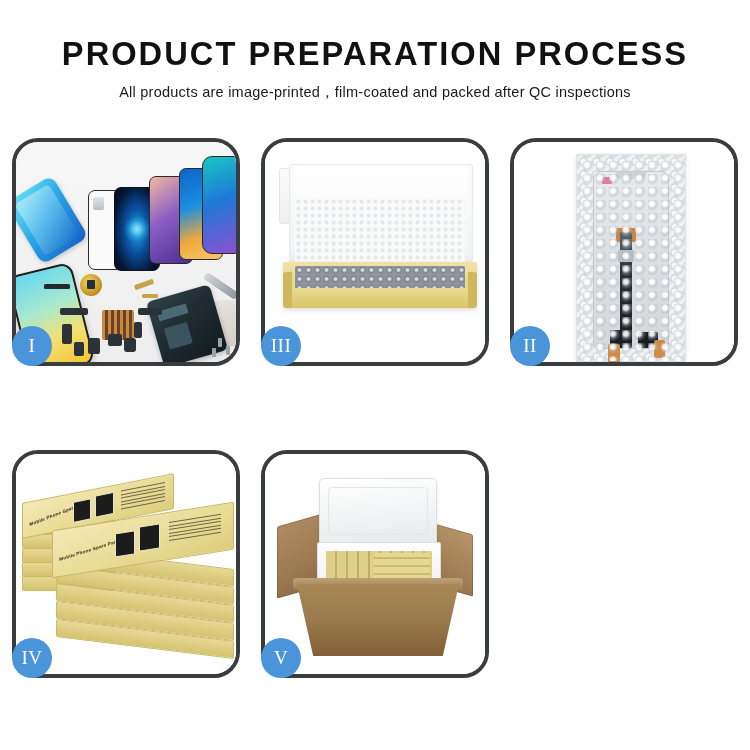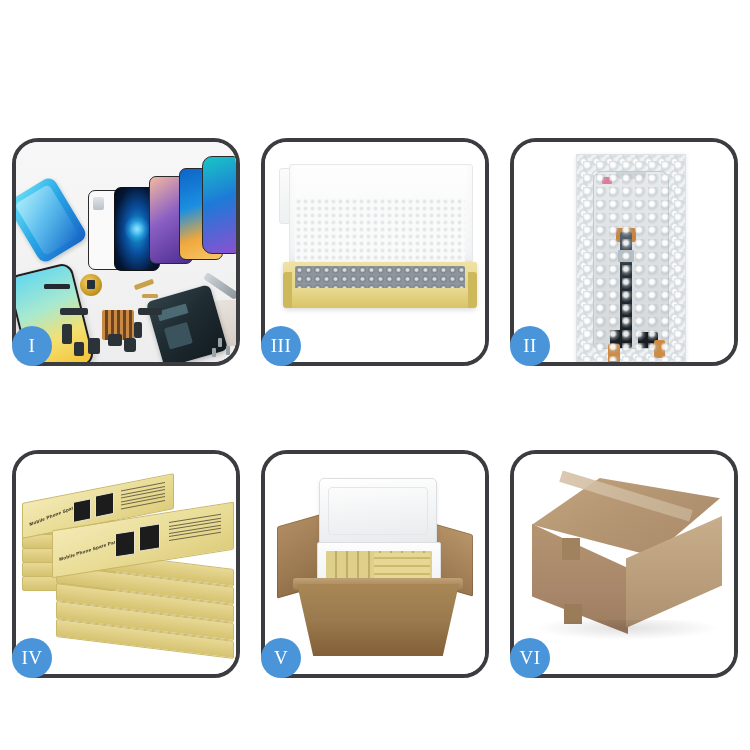--- a/index.html
+++ b/index.html
@@ -315,20 +315,24 @@
   .c6tab2 { position:absolute; left:50px; top:150px; width:18px; height:20px;
     background:#9a7c59; }
   .c6shadow { position:absolute; left:20px; top:166px; width:186px; height:20px;
     background: radial-gradient(ellipse at 50% 40%, rgba(0,0,0,.12), transparent 70%); }
 </style>
 </head>
 <body>
 
 <div id="page">
 
+  <div class="header">
+    <div class="title">PRODUCT PREPARATION PROCESS</div>
+    <div class="subtitle">All products are image-printed，film-coated and packed after QC inspections</div>
+  </div>
 
   <div class="grid">
 
     <div class="panel">
       <div class="stage p1">
         <div class="ph ph1"></div>
         <div class="ph ph2"></div>
         <div class="ph ph3"></div>
         <div class="ph ph4"></div>
         <div class="ph ph5"></div>
@@ -448,27 +452,15 @@
         <div class="foambody5">
           <div class="yellowslabs"></div>
           <div class="yellowslabs2"></div>
         </div>
         <div class="cartonrim5"></div>
         <div class="carton5f"></div>
       </div>
       <div class="badge">V</div>
     </div>
 
-    <div class="panel">
-      <div class="stage p6">
-        <div class="c6top"></div>
-        <div class="c6tape"></div>
-        <div class="c6left"></div>
-        <div class="c6right"></div>
-        <div class="c6tab1"></div>
-        <div class="c6tab2"></div>
-        <div class="c6shadow"></div>
-      </div>
-      <div class="badge">VI</div>
-    </div>
 
   </div>
 </div>
 
 </body></html>

